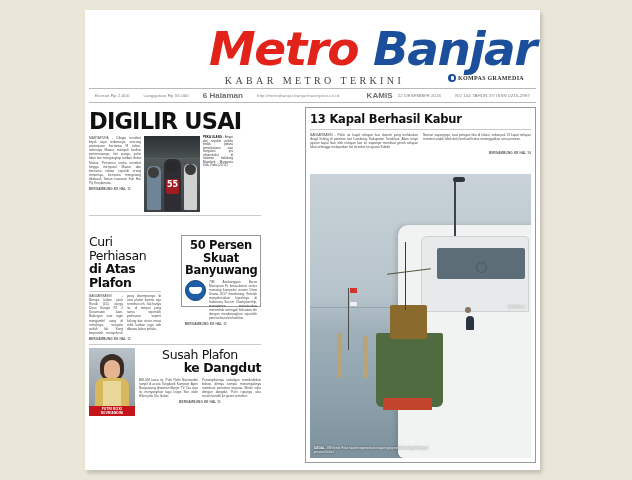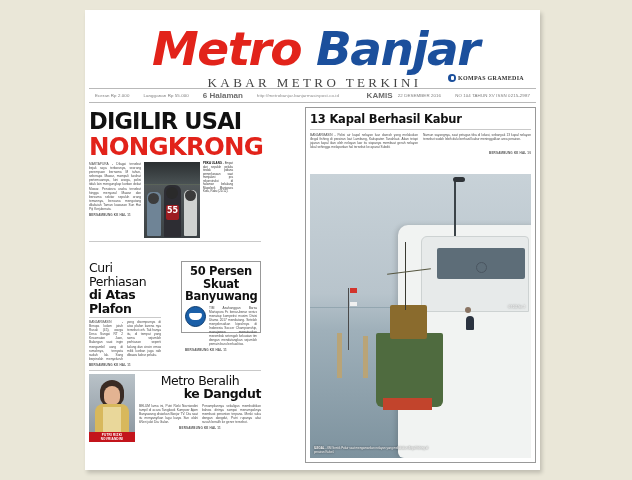--- a/index.html
+++ b/index.html
@@ -39,26 +39,27 @@
   }
   .logo-line {
     font-family: "DejaVu Sans", sans-serif;
     font-weight: bold;
     font-style: italic;
     font-size: 47px;
     letter-spacing: -1.5px;
     line-height: 50px;
     white-space: nowrap;
     margin-left: 6px;
+    text-align: right;
   }
   .lg-red { color: #e2231a; }
   .lg-blue { color: #1b4f9c; }
   .logo-tag {
     font-family: "Liberation Serif", serif;
-    font-size: 13px;
+    font-size: 10px;
     letter-spacing: 3.4px;
     color: #444444;
     margin-top: 1px;
     margin-left: 4px;
   }
   #kg-logo {
     position: absolute;
     right: 12px;
     bottom: 6px;
     display: flex;
@@ -279,21 +280,20 @@
     <span>22 DESEMBER 2016</span>
     <span class="gap"></span>
     <span>NO 104 TAHUN XV ISSN 0215-2987</span>
   </div>
 
   <div id="content">
 
     <div id="col-left">
 
       <div class="hl-main">DIGILIR USAI</div>
-      <div class="hl-main red">NONGKRONG</div>
 
       <div class="lede-row">
         <div class="lede-col">
           <div class="txtcol">MARTAPURA - Dilagai tersebut bejak saya terbarunya, seorang perempuan bernama M tahun, seberapa Mawar, mampuli kasihat pertemuannya, kini warga, polisi tidak lain mengungkap korban dekat Mawar. Penateva usaha tersebut hingga menyusul Mawar dan bersama sekitar sepuluh orang temannya, bencana mengutang dilakuiah Taman kawasan Sun Har Piji Kerjuberata.</div>
           <div class="cont-mark">BERSAMBUNG KE HAL 11</div>
         </div>
 
         <div class="photo" style="width:56px;height:76px;background:linear-gradient(#8fa06a 0%, #7d9158 28%, #52585a 30%, #3b4144 100%);">
           <div style="position:absolute;left:0;top:0;right:0;height:22px;background:linear-gradient(#2b2f31,#4a5254);"></div>
 
@@ -343,21 +343,21 @@
           <div class="photo" style="height:58px;background:linear-gradient(#b9c2c8,#8f9aa3);position:relative;">
             <div style="position:absolute;left:11px;top:6px;width:24px;height:26px;background:#3a2b24;border-radius:12px 12px 9px 9px;"></div>
             <div style="position:absolute;left:15px;top:12px;width:16px;height:19px;background:#e3b392;border-radius:8px 8px 7px 7px;"></div>
             <div style="position:absolute;left:6px;top:30px;width:34px;height:28px;background:#d8b85c;border-radius:8px 8px 0 0;"></div>
             <div style="position:absolute;left:14px;top:33px;width:18px;height:25px;background:#e9d79a;"></div>
           </div>
           <div class="capbar">PUTRI RIZKI NOVRIANDINI</div>
         </div>
 
         <div style="flex:1;">
-          <div class="hl-sec hl-sec-lite" style="text-align:center;">Metro Beralih</div>
+          <div class="hl-sec hl-sec-lite" style="text-align:center;">Susah Plafon</div>
           <div class="hl-sec" style="text-align:right;">ke Dangdut</div>
           <div style="display:flex;gap:4px;margin-top:3px;">
             <div class="txtcol" style="flex:1;">BELUM lama ini, Putri Rizki Novriandini tampil di acara Tangkook Kumpoer Ajam Banyuwang disiarkan Banjar TV. Dia saat itu menyanyikan lagu karya Sun olahi kNeri julat Dia Galan.</div>
             <div class="txtcol" style="flex:1;">Penampilannya sekaligus membuktikan bahwa dirinya sampai menampaknya membuat penonton terpana. Meski suka dengan dangdut, Putri rupanya akui susah beralih ke genre tersebut.</div>
           </div>
           <div class="cont-mark" style="text-align:center;">BERSAMBUNG KE HAL 11</div>
         </div>
       </div>
     </div>
 

